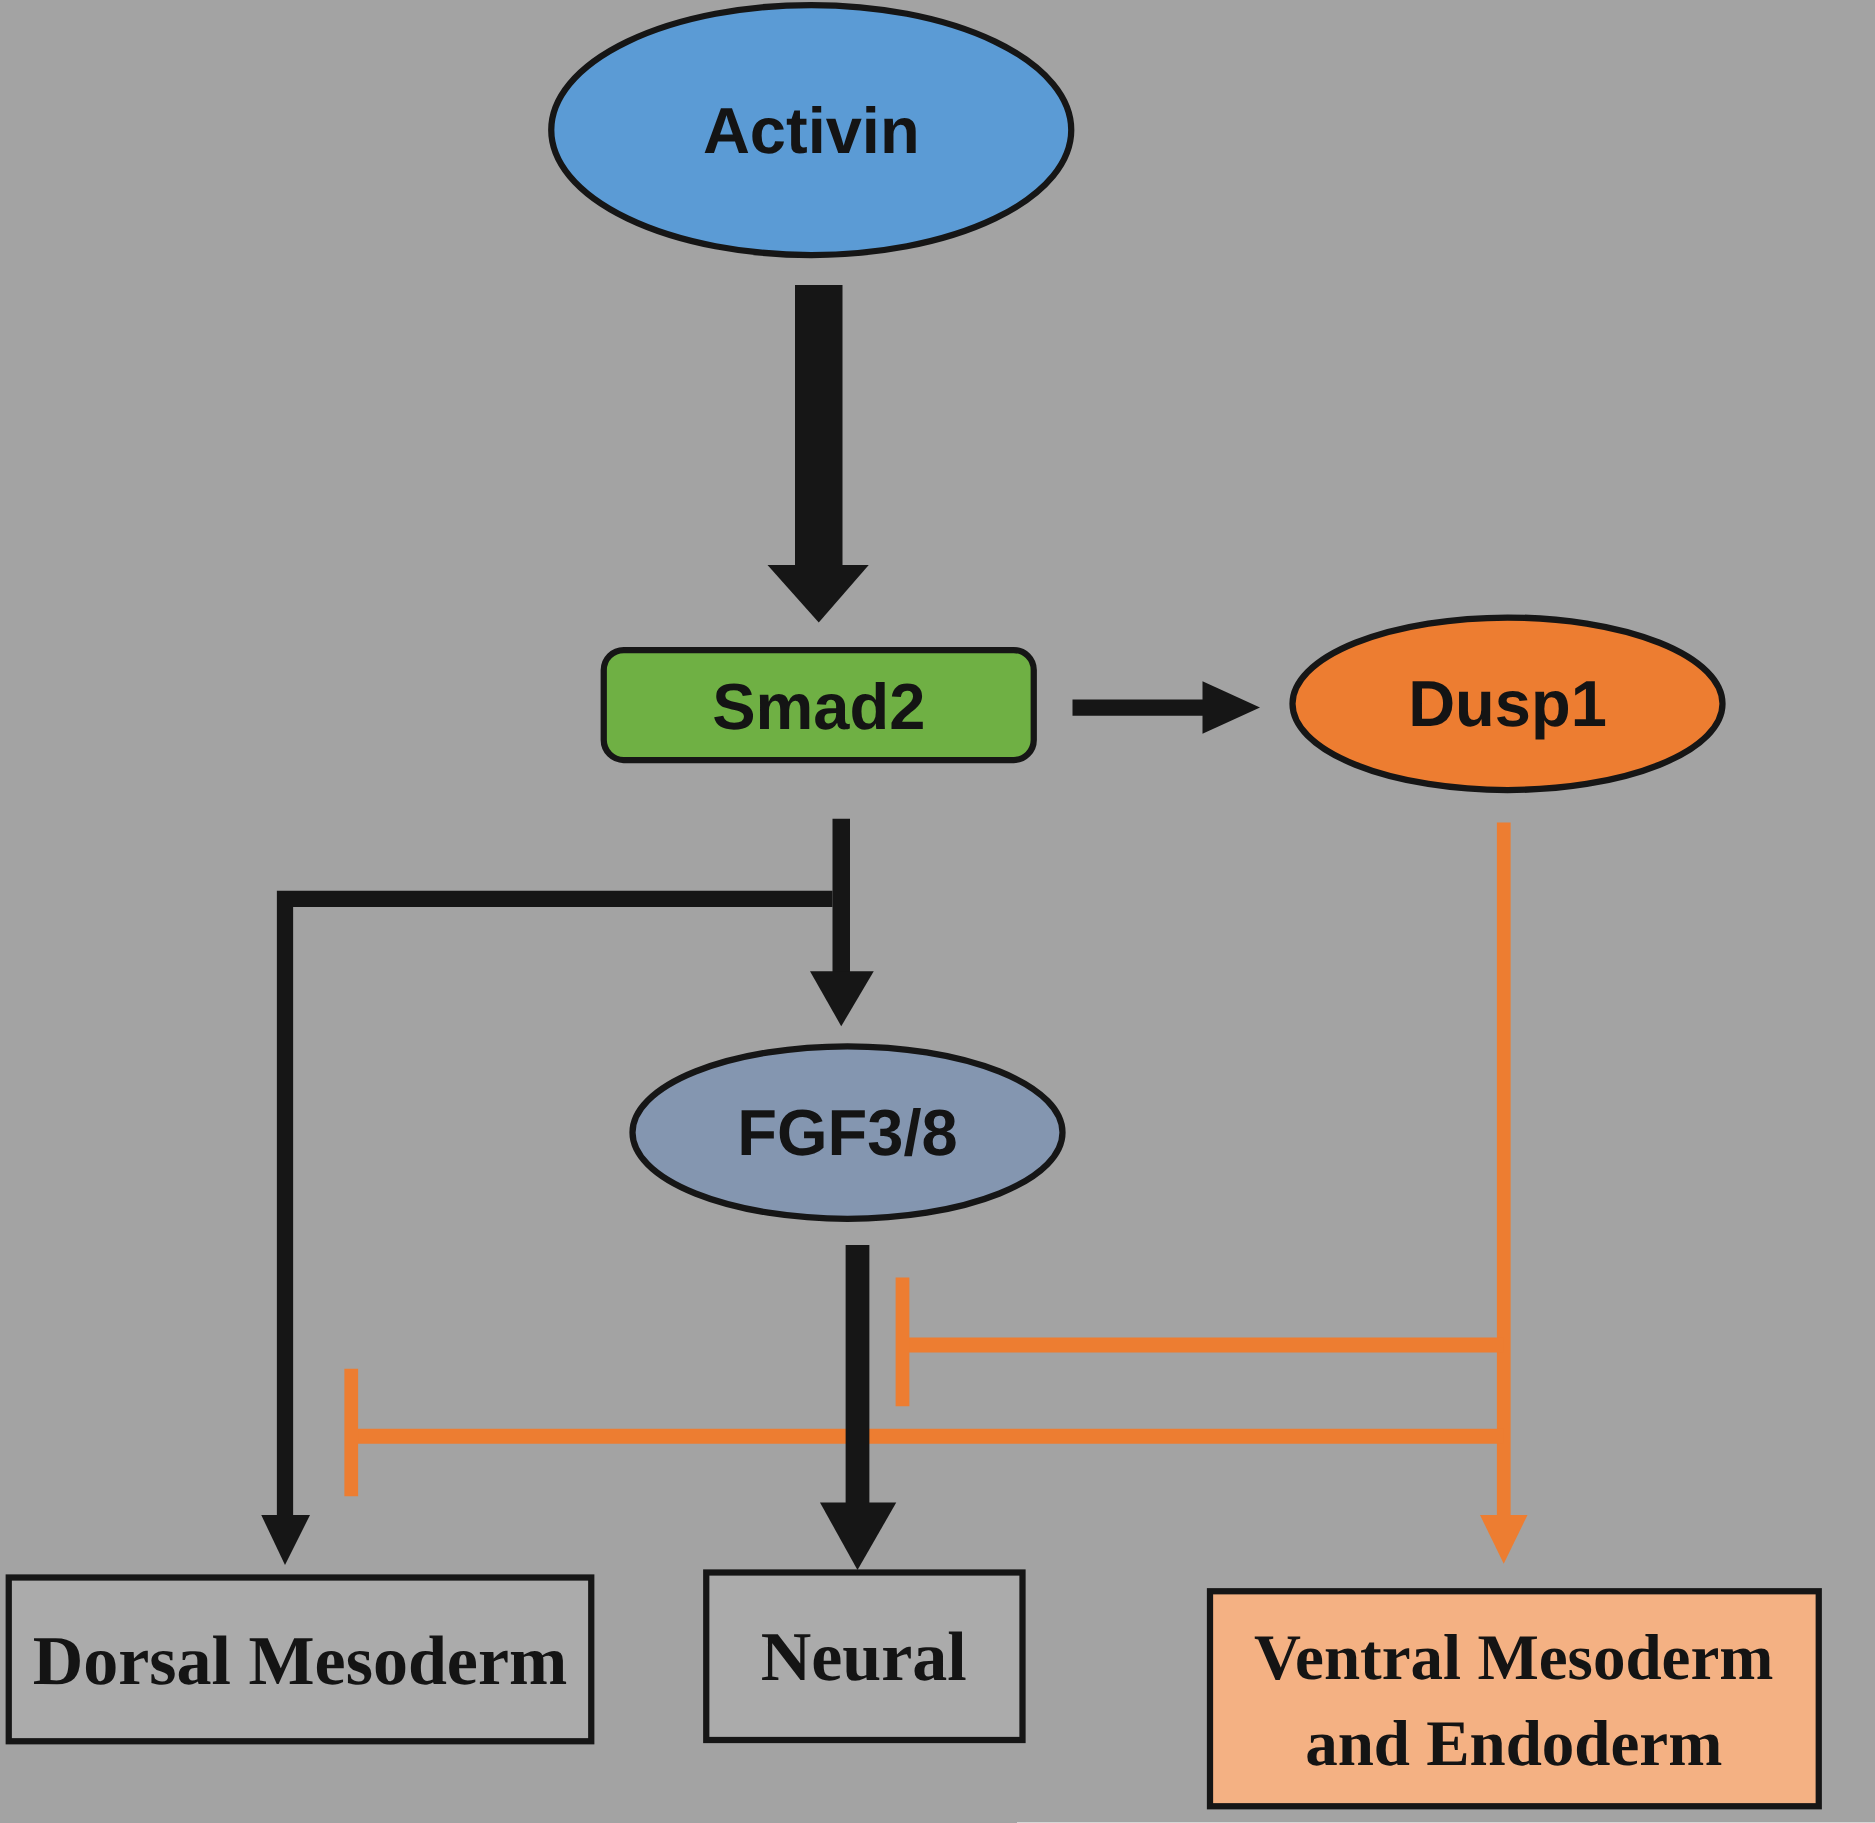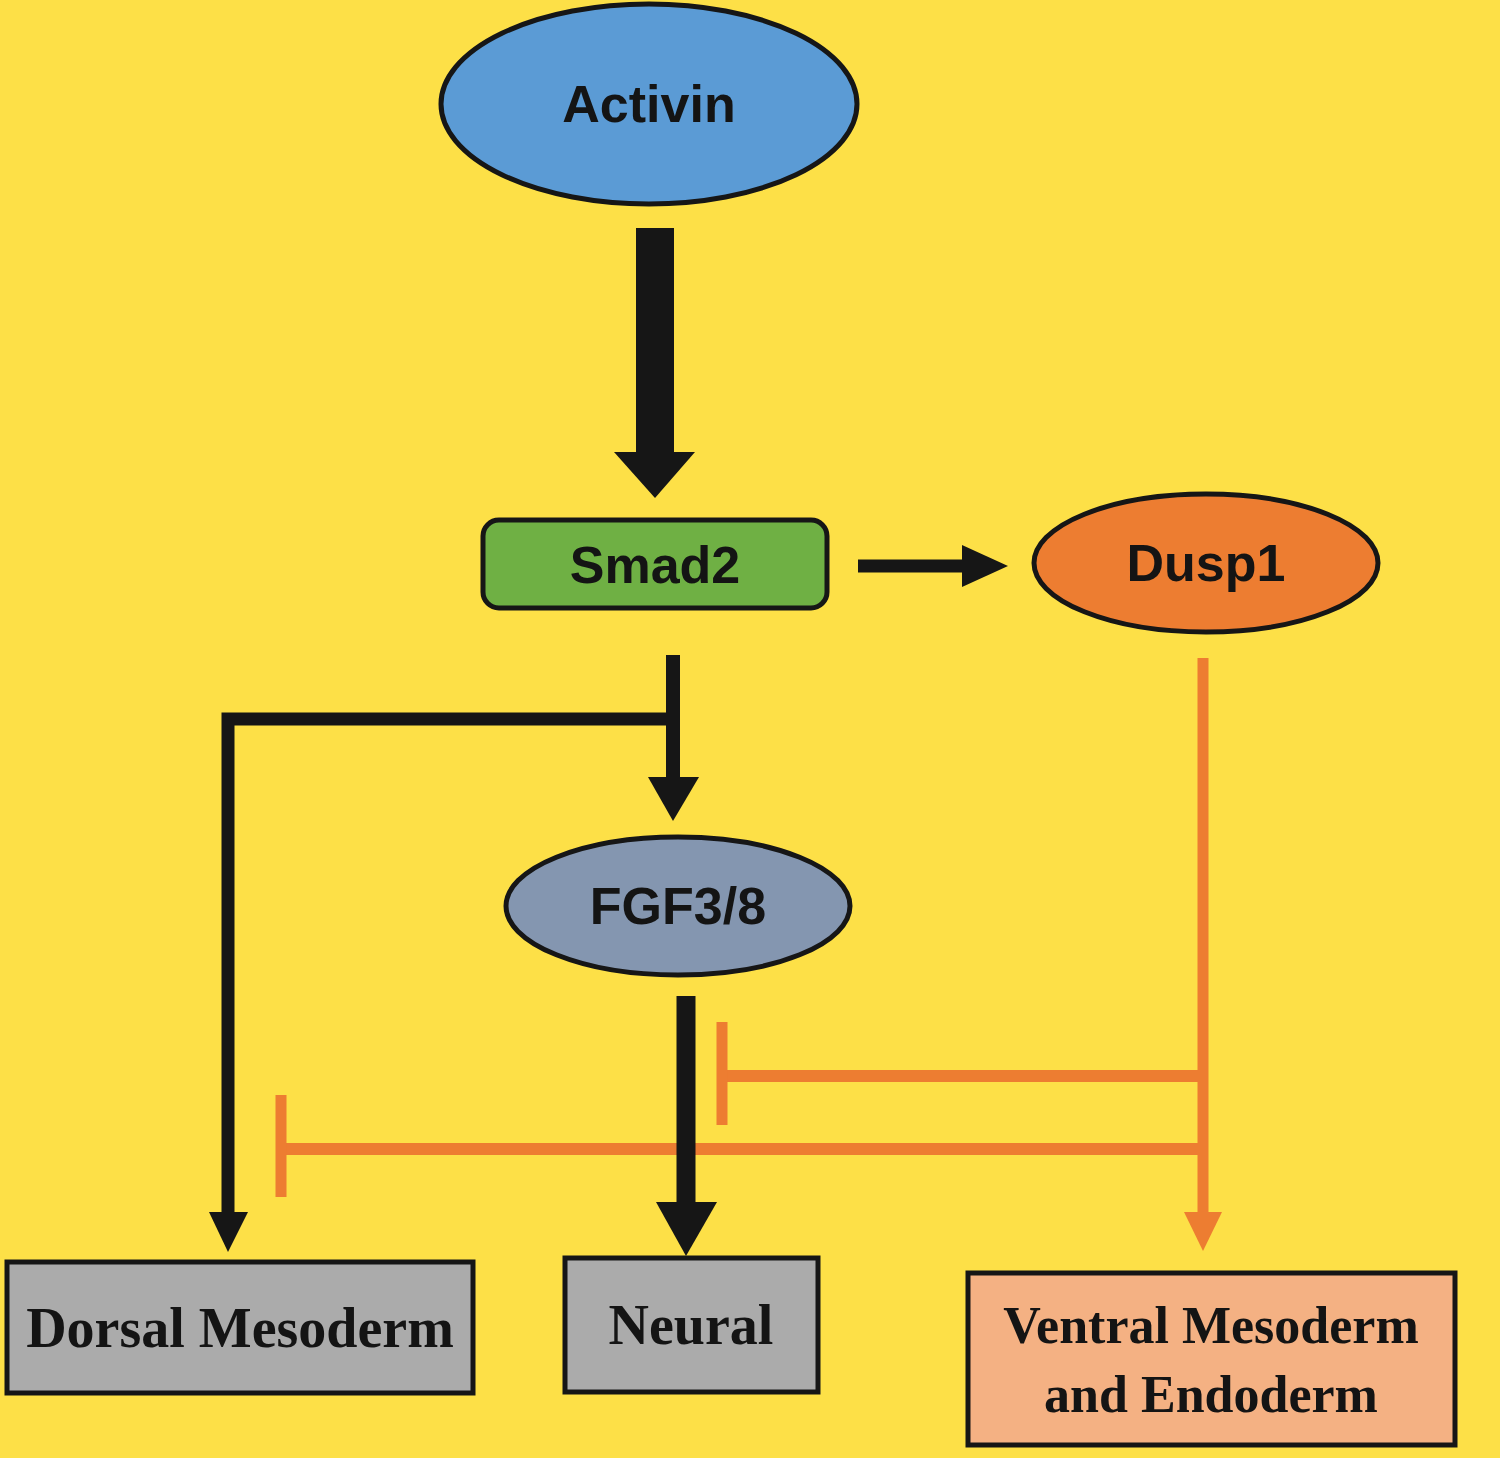--- a/index.html
+++ b/index.html
@@ -4,21 +4,21 @@
 <style>
   html, body {
     margin: 0;
     padding: 0;
     background: #ffffff;
   }
   .stage {
     width: 1500px;
     height: 1458px;
     position: relative;
-    background: #fde047;
+    background: #a3a3a3;
   }
   svg { display: block; }
   .node-shape {
     stroke: #161616;
     stroke-width: 5;
   }
   .node-label {
     font-family: "Liberation Sans", "DejaVu Sans", sans-serif;
     font-weight: bold;
     font-size: 52px;

